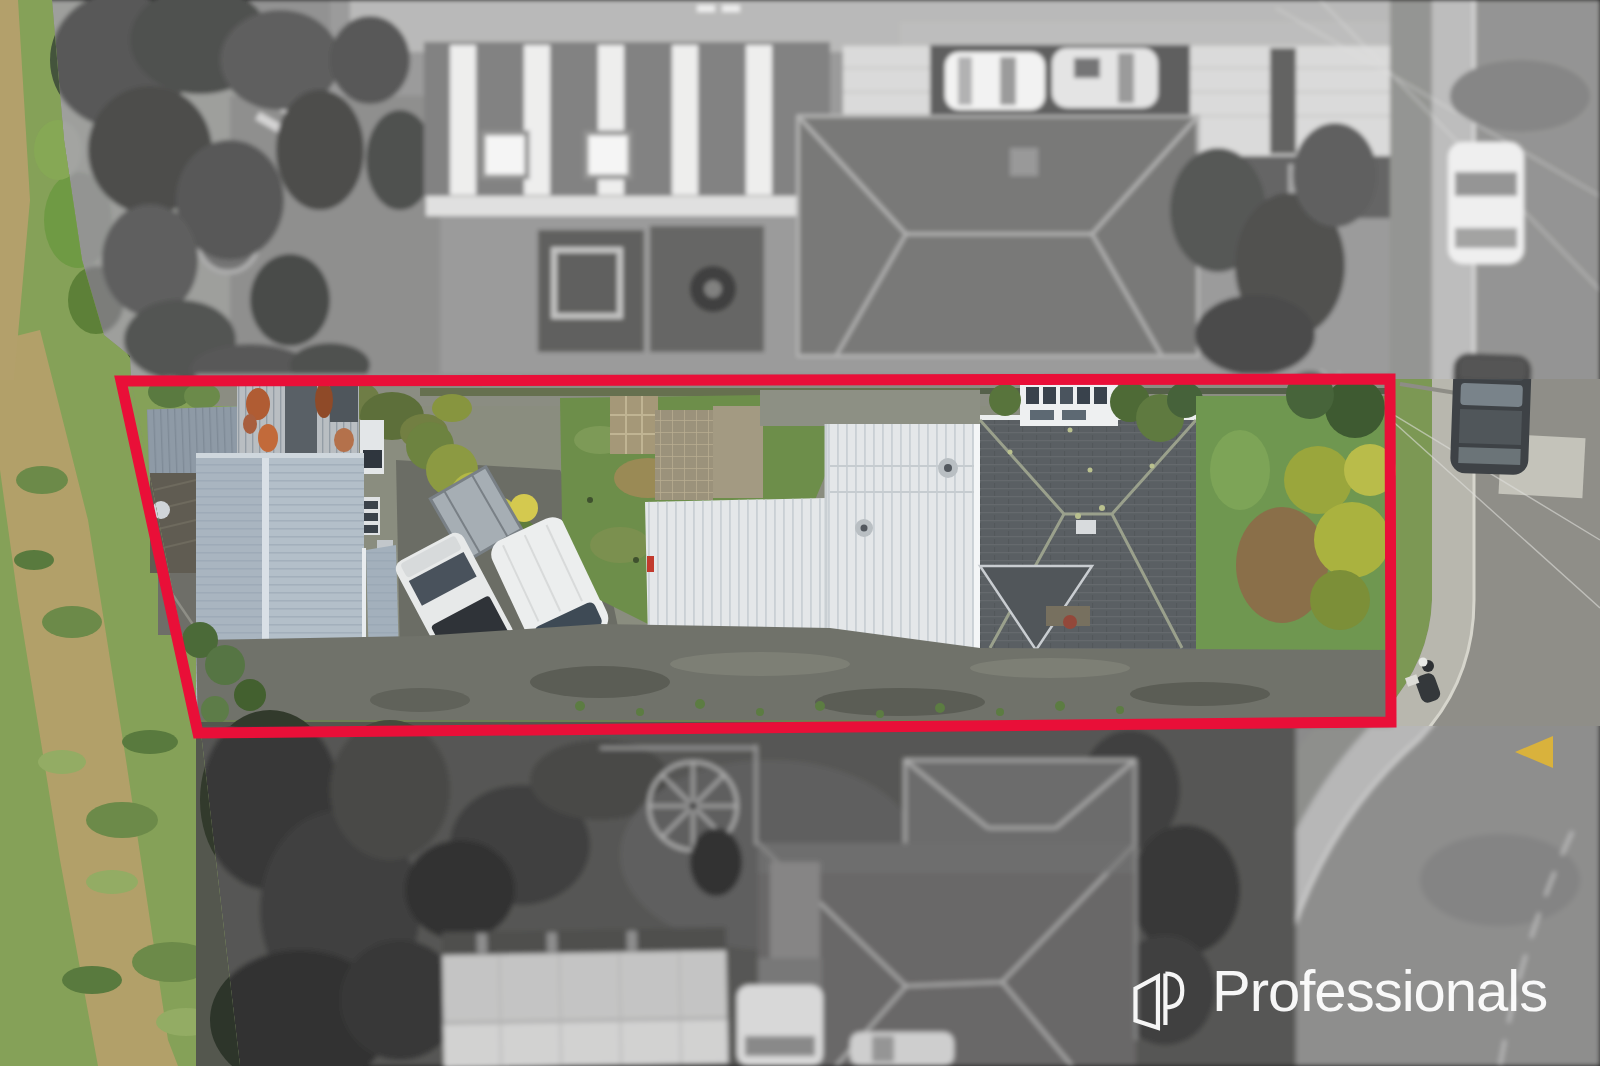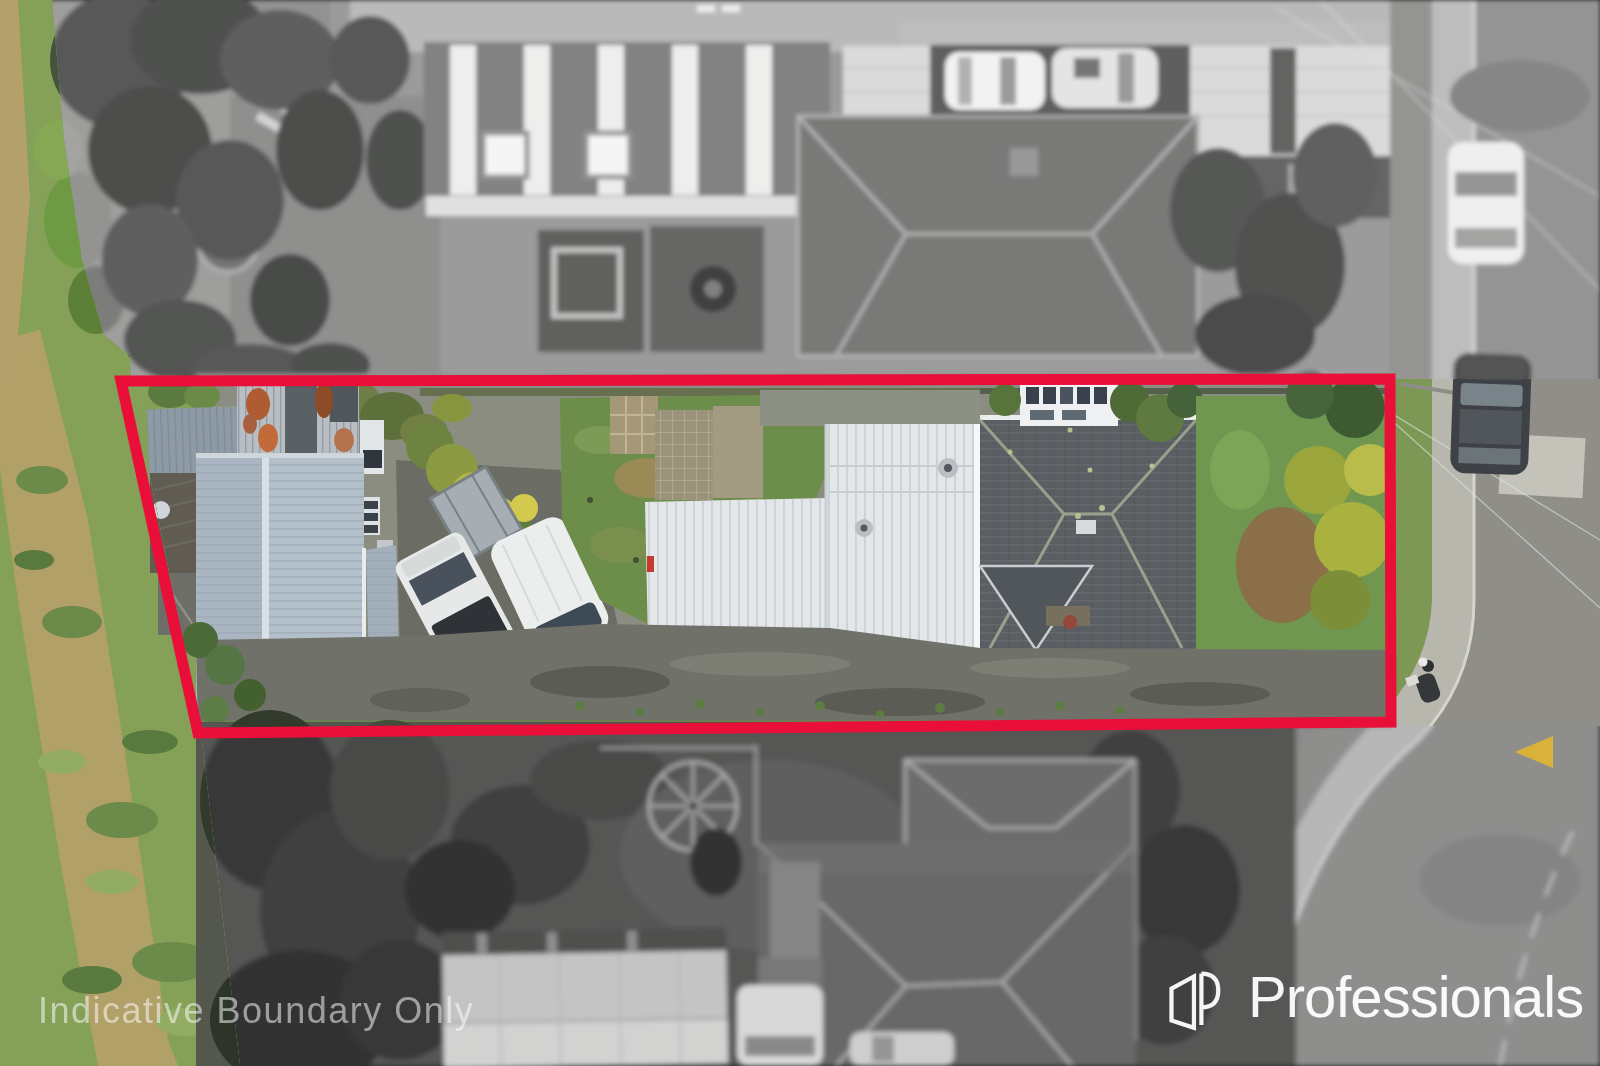--- a/index.html
+++ b/index.html
@@ -1,21 +1,21 @@
 <!DOCTYPE html>
 <html><head>
 <meta charset="utf-8">
 <style>
   html,body{margin:0;padding:0;background:#222;}
   .stage{position:relative;width:1600px;height:1066px;overflow:hidden;
          font-family:"Liberation Sans",sans-serif;}
   .scene-svg{position:absolute;left:0;top:0;width:1600px;height:1066px;display:block;}
   .watermark{position:absolute;left:38px;top:990px;font-size:36px;font-weight:400;
              letter-spacing:1.5px;color:rgba(255,255,255,0.52);user-select:none;}
-  .brand{position:absolute;left:1164px;top:962px;display:flex;align-items:center;gap:26px;}
+  .brand{position:absolute;left:1128px;top:962px;display:flex;gap:26px;}
   .brand-icon{width:58px;height:70px;display:block;opacity:.95;}
   .brand-name{font-size:58px;font-weight:400;letter-spacing:-1px;color:rgba(255,255,255,0.95);
               line-height:1;user-select:none;}
 </style>
 </head>
 <body>
 
 <div class="stage">
 <svg class="scene-svg" viewBox="0 0 1600 1066" preserveAspectRatio="none">
   <defs>
@@ -464,21 +464,20 @@
       </g>
   <g clip-path="url(#clipWedge)">
         <use href="#scene"></use>
       </g>
 
   <polygon points="1515,752 1553,736 1553,768" fill="#D9B23C"></polygon>
 
   <path d="M121,381 L1390,379 L1391,722 L198,733 Z" fill="none" stroke="#E90F38" stroke-width="11" stroke-linejoin="miter"></path>
 </svg>
 
-<div class="watermark">Indicative Boundary Only</div>
 
 <div class="brand">
   <svg class="brand-icon" viewBox="0 0 62 72">
     <path d="M8,27 L32,14 L32,69 L8,61 Z" fill="none" stroke="#FFFFFF" stroke-width="4.5" stroke-linejoin="miter"></path>
     <path d="M40,11 L40,66 M40,11 C55,11 58,20 58,29 C58,38 55,47 40,47" fill="none" stroke="#FFFFFF" stroke-width="4.5"></path>
   </svg>
   <div class="brand-name">Professionals</div>
 </div>
 </div>
 

